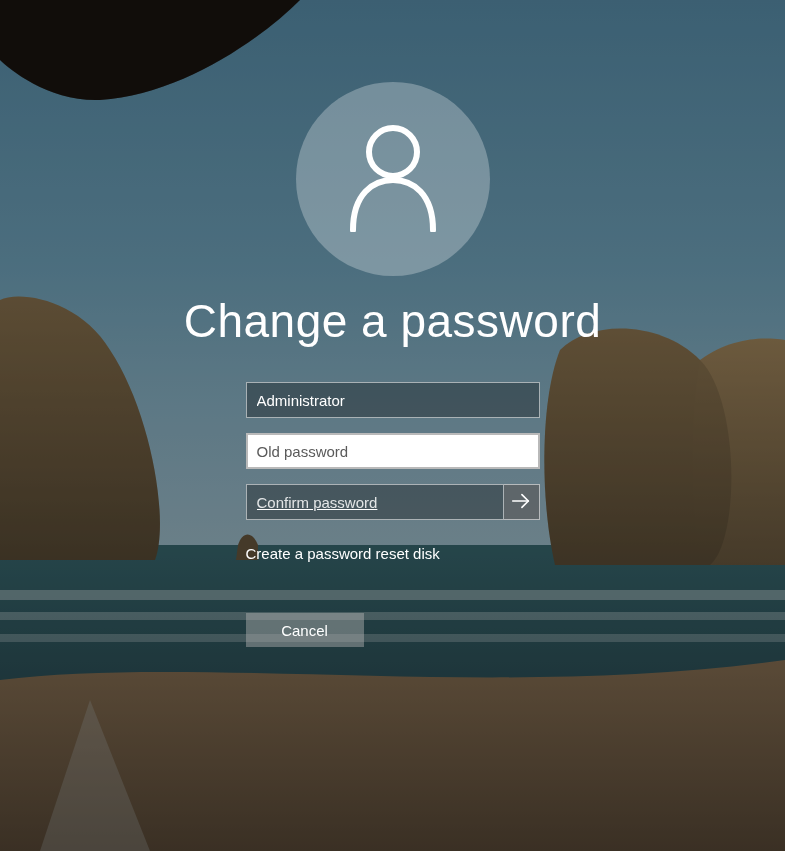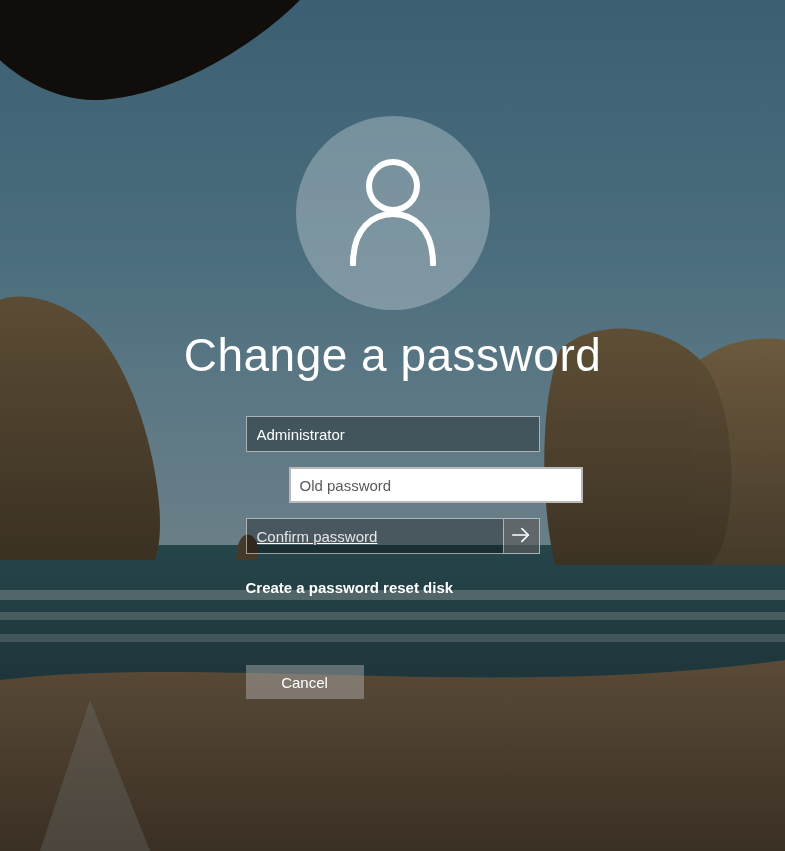--- a/index.html
+++ b/index.html
@@ -34,21 +34,21 @@
     }
 
     .content {
       position: relative;
       z-index: 2;
       width: 100%;
       height: 100%;
       display: flex;
       flex-direction: column;
       align-items: center;
-      padding-top: 116px;
+      padding-top: 82px;
     }
 
     .avatar {
       width: 194px;
       height: 194px;
       border-radius: 50%;
       background: rgba(255,255,255,0.28);
       display: flex;
       align-items: center;
       justify-content: center;
@@ -93,21 +93,20 @@
     }
     .text-field::placeholder {
       color: rgba(255,255,255,0.85);
     }
 
     .text-field.focused {
       background: #ffffff;
       color: #222;
       border: 2px solid #b9b9b9;
       padding: 0 9px;
-      margin-left: 43px;
     }
     .text-field.focused::placeholder {
       color: #5a5a5a;
     }
 
     .confirm-row {
       display: flex;
       width: 294px;
       height: 36px;
     }
@@ -131,27 +130,26 @@
       width: 22px;
       height: 22px;
       stroke: #fff;
     }
 
     .link {
       color: #fff;
       font-size: 15px;
       margin-top: 10px;
       cursor: pointer;
-      font-weight: bold;
     }
 
     .cancel-btn {
       width: 118px;
       height: 34px;
-      margin-top: 54px;
+      margin-top: 36px;
       background: rgba(180,180,180,0.45);
       color: #fff;
       border: none;
       font-size: 15px;
       font-family: inherit;
       cursor: pointer;
       outline: none;
     }
   </style>
 </head>

